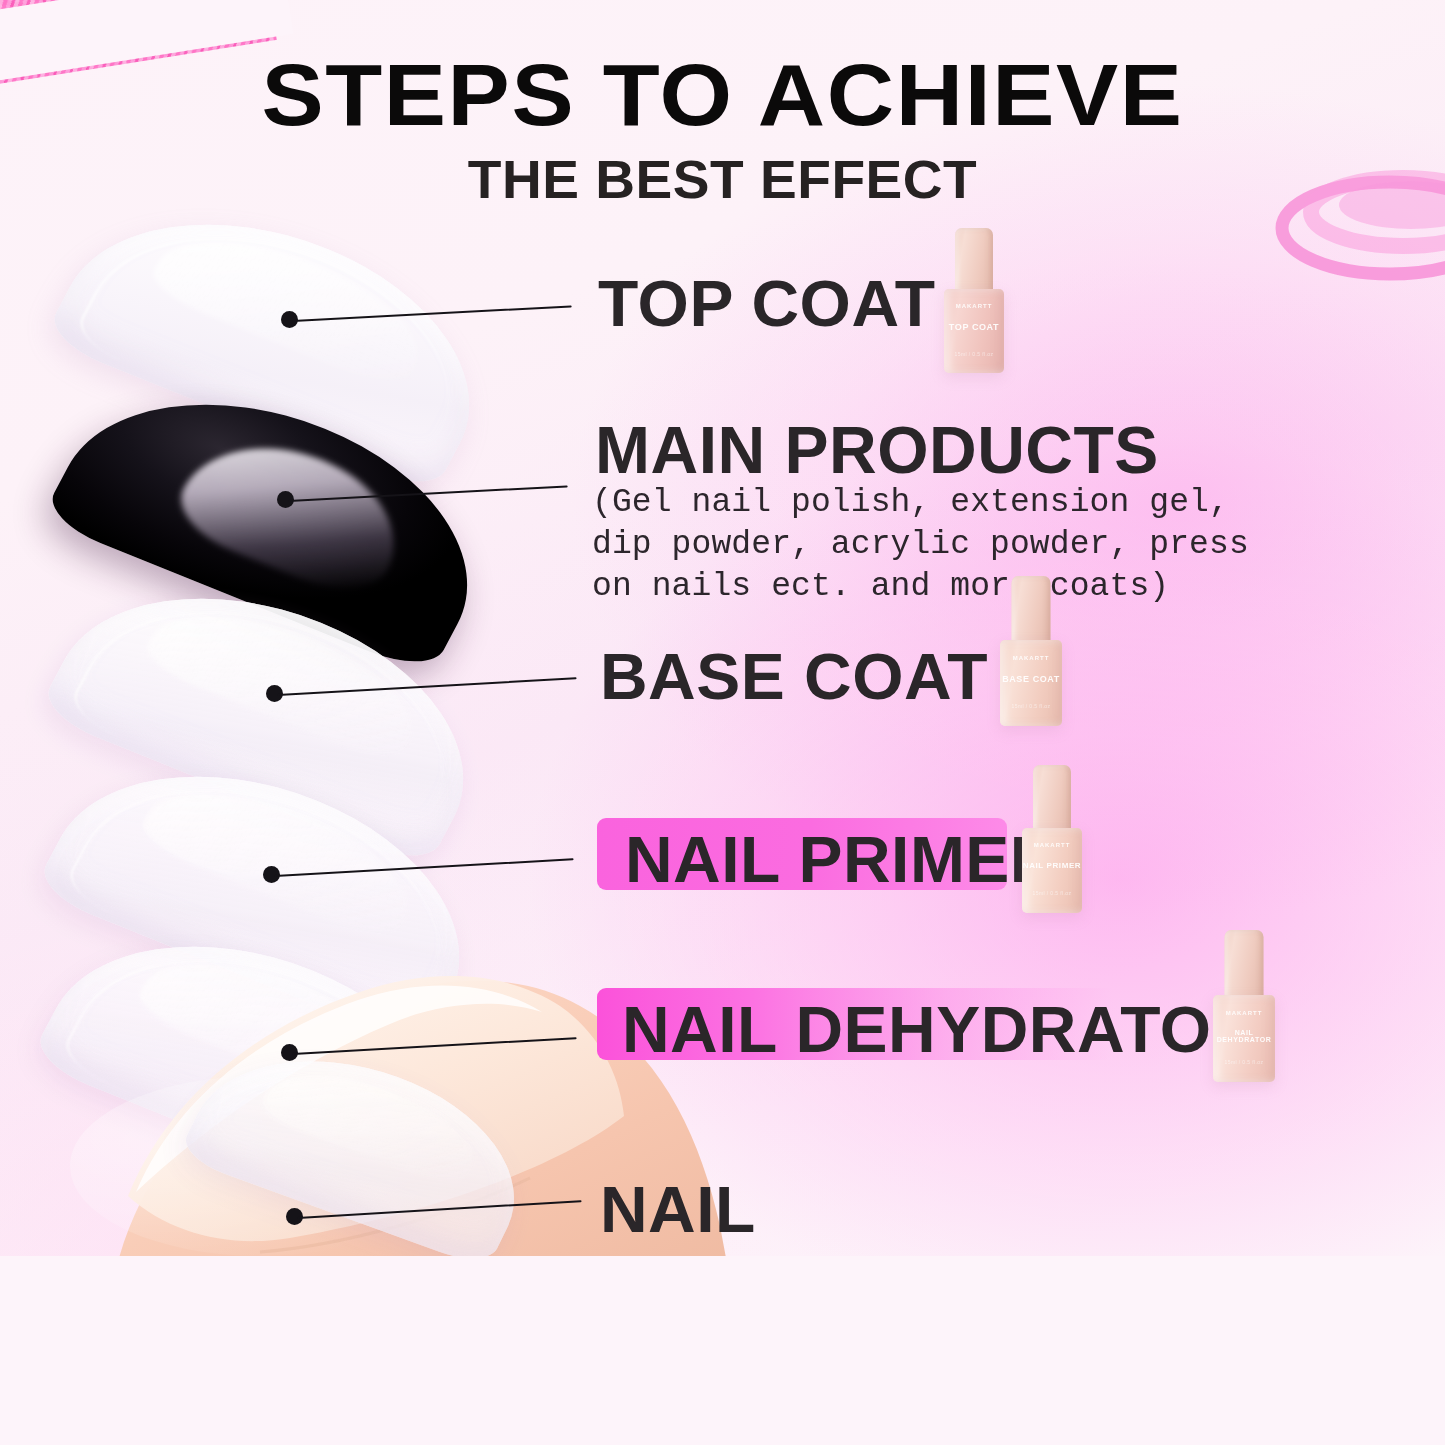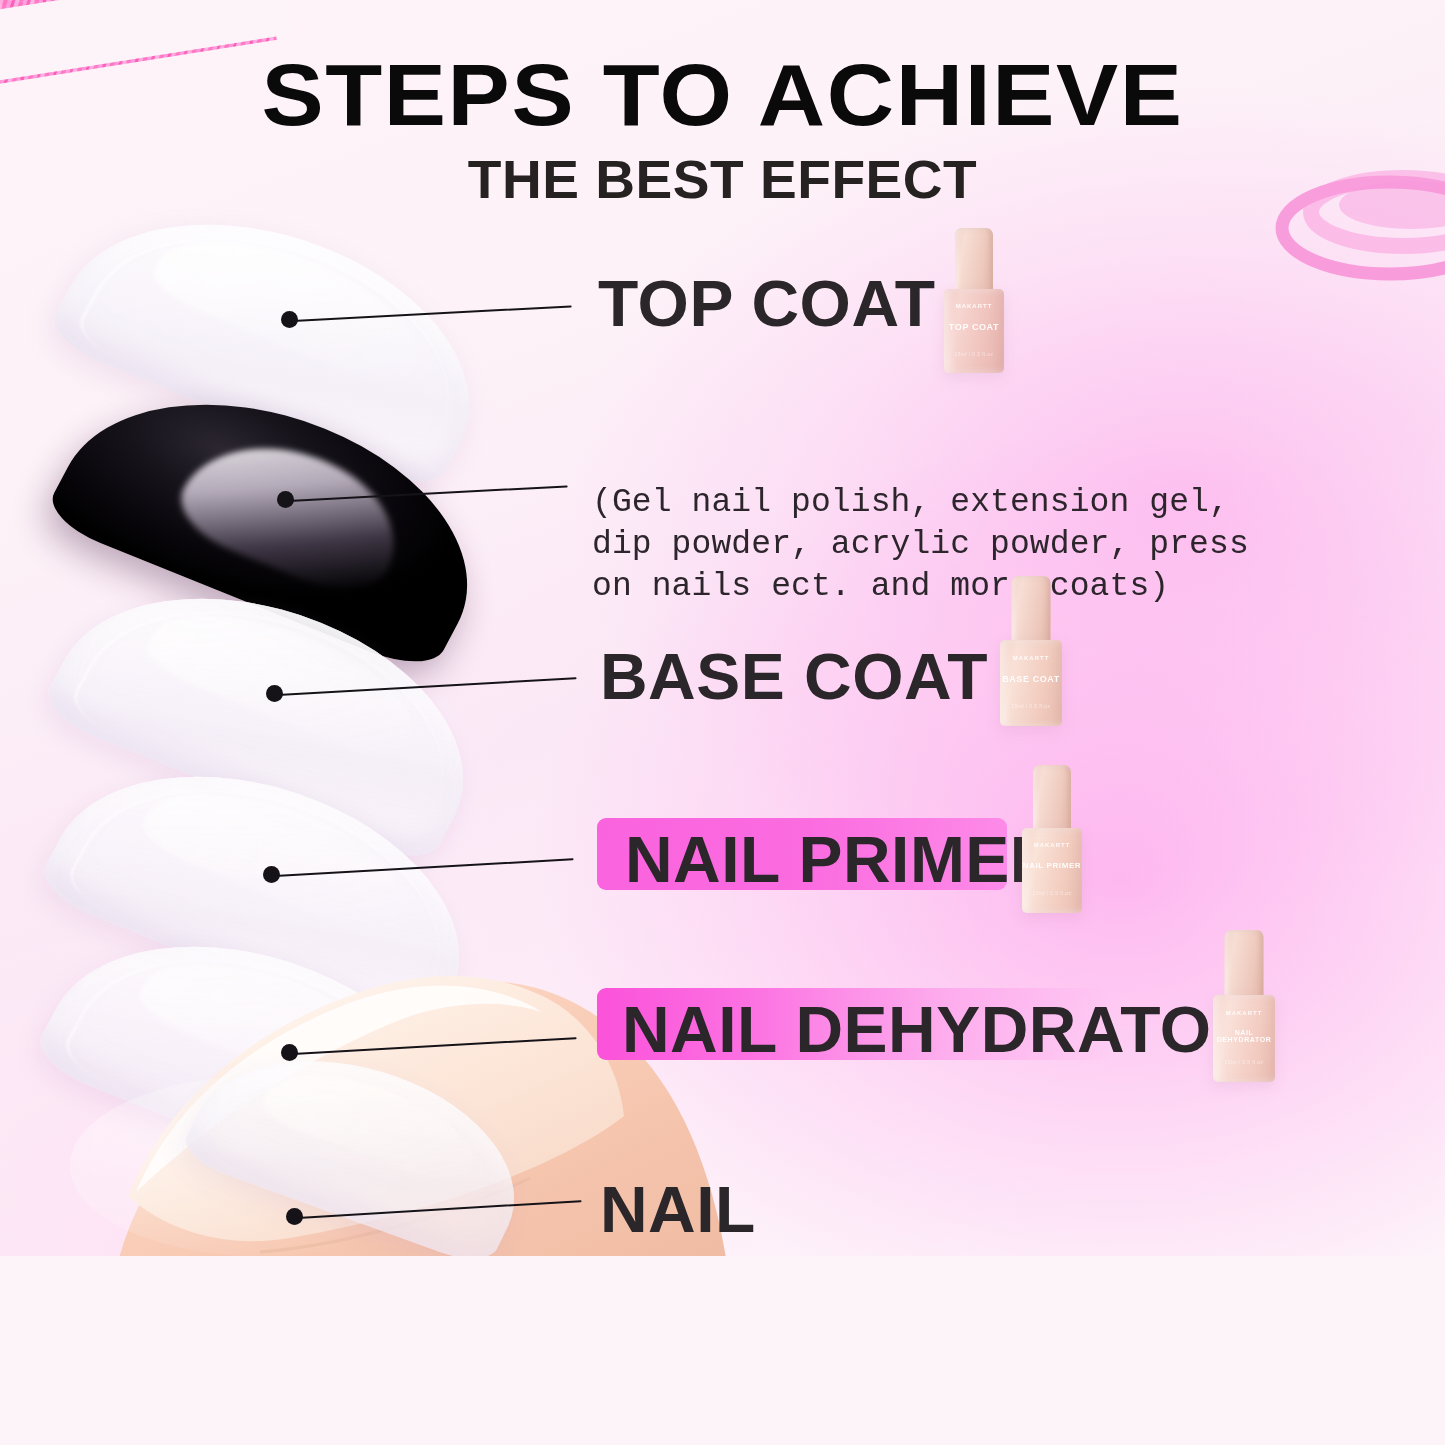--- a/index.html
+++ b/index.html
@@ -228,20 +228,21 @@
   <div class="leader" style="left:274px;top:875px;width:300px;transform:rotate(-3.2deg);"></div>
 
   <div class="dot" style="left:281px;top:1044px;"></div>
   <div class="leader" style="left:292px;top:1053px;width:285px;transform:rotate(-3.2deg);"></div>
 
   <div class="dot" style="left:286px;top:1208px;"></div>
   <div class="leader" style="left:297px;top:1217px;width:285px;transform:rotate(-3.4deg);"></div>
 
   <div class="label big" style="left:598px;top:272px;">TOP COAT</div>
 
+  <div class="label products" style="left:595px;top:417px;">MAIN PRODUCTS</div>
   <div class="products-note" style="left:592px;top:482px;width:690px;">(Gel nail polish, extension gel, dip powder, acrylic powder, press on nails ect. and more coats)</div>
 
   <div class="label big" style="left:600px;top:645px;">BASE COAT</div>
 
   <div class="hl solid" style="left:597px;top:818px;width:410px;height:72px;"></div>
   <div class="label big" style="left:625px;top:828px;">NAIL PRIMER</div>
 
   <div class="hl fade" style="left:597px;top:988px;width:600px;height:72px;"></div>
   <div class="label big" style="left:622px;top:998px;">NAIL DEHYDRATOR</div>
 

